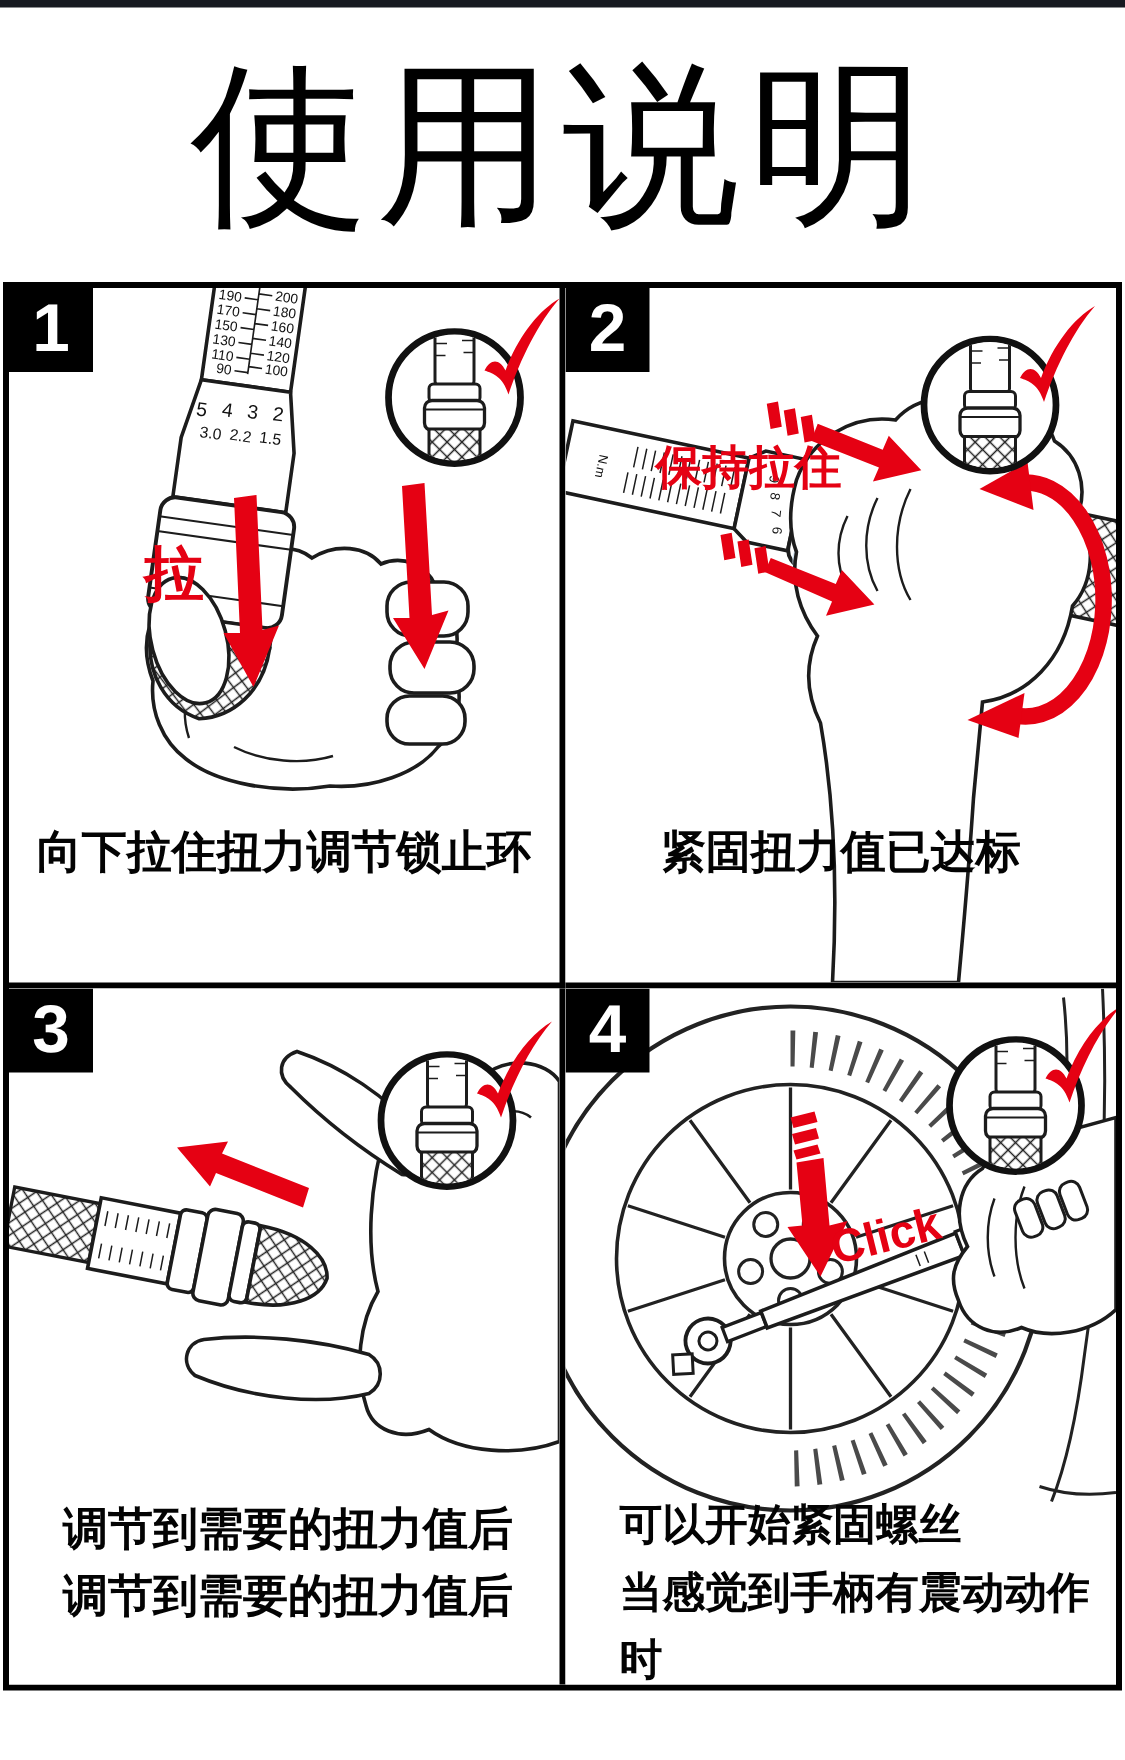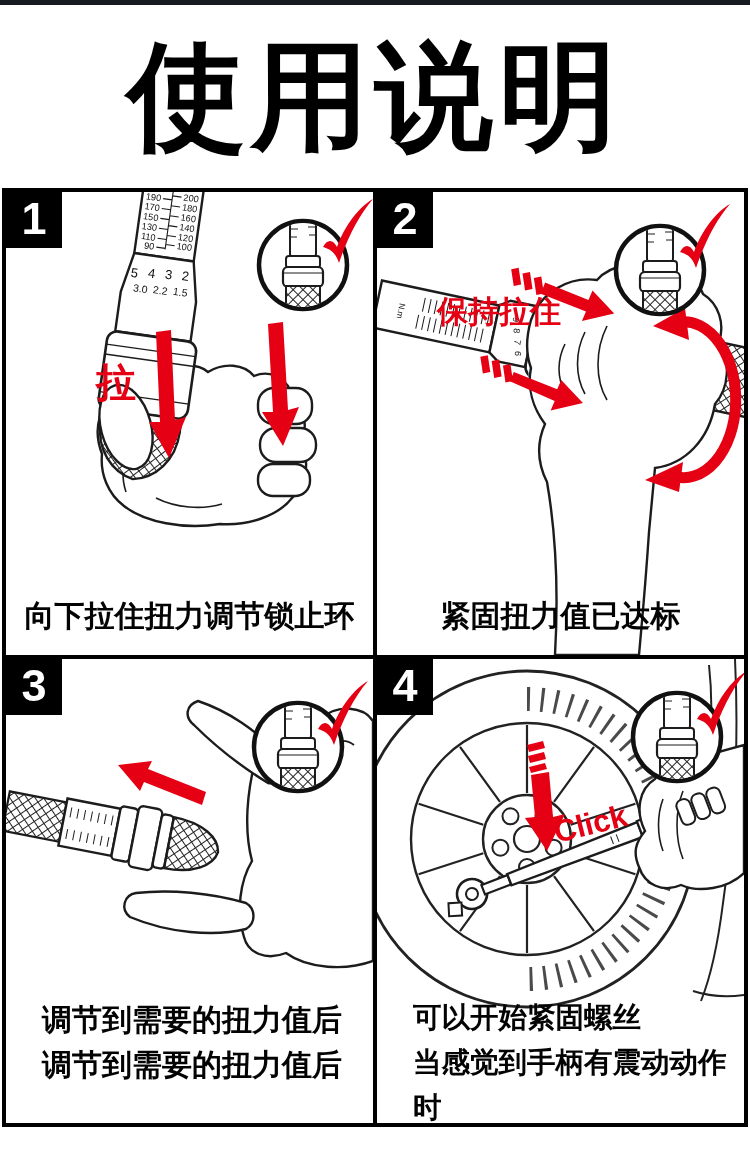--- a/index.html
+++ b/index.html
@@ -2,33 +2,33 @@
 <html><head>
 <meta charset="utf-8">
 <style>
   * { margin:0; padding:0; box-sizing:border-box; }
   html,body { background:#fff; }
   body { font-family:"Liberation Sans","DejaVu Sans",sans-serif; }
   .sheet { position:relative; width:750px; height:1173px; background:#fff; overflow:hidden; }
   .topbar { position:absolute; left:0; top:0; width:750px; height:5px; background:#171a21; }
   .title { position:absolute; left:0; top:18px; width:750px; height:160px;
            display:flex; align-items:center; justify-content:center;
-           font-size:118px; font-weight:700; letter-spacing:6px; color:#000; }
+           font-size:118px; font-weight:400; letter-spacing:6px; color:#000; }
   .grid { position:absolute; left:2px; top:188px; width:746px; height:939px;
           border:4px solid #000; display:grid;
           grid-template-columns:371px 367px; grid-template-rows:467px 464px; background:#fff; }
   .panel { position:relative; overflow:hidden; background:#fff; }
   .p1,.p3 { border-right:4px solid #000; }
   .p1,.p2 { border-bottom:4px solid #000; }
   .badge { position:absolute; left:0; top:0; width:56px; height:56px; background:#000;
            color:#fff; font-size:45px; font-weight:800; line-height:54px; text-align:center; z-index:6; }
   .illus { position:absolute; left:0; top:0; width:367px; height:463px; z-index:1; }
   svg text { font-family:"Liberation Sans","DejaVu Sans",sans-serif; }
   .cap { position:absolute; left:0; width:100%; z-index:5; color:#030303; font-weight:800; }
-  .cap-c { text-align:center;margin-top:48px; }
+  .cap-c { text-align:center; }
   .cap-l { text-align:left; padding-left:36px; }
   .p1 .cap, .p2 .cap { top:356px; font-size:30px; }
   .p3 .cap { top:338px; font-size:30px; line-height:45px; }
   .p4 .cap { top:336px; font-size:28.5px; line-height:45px; }
 </style>
 </head>
 <body>
 
 <div class="sheet">
   <div class="topbar"></div>

